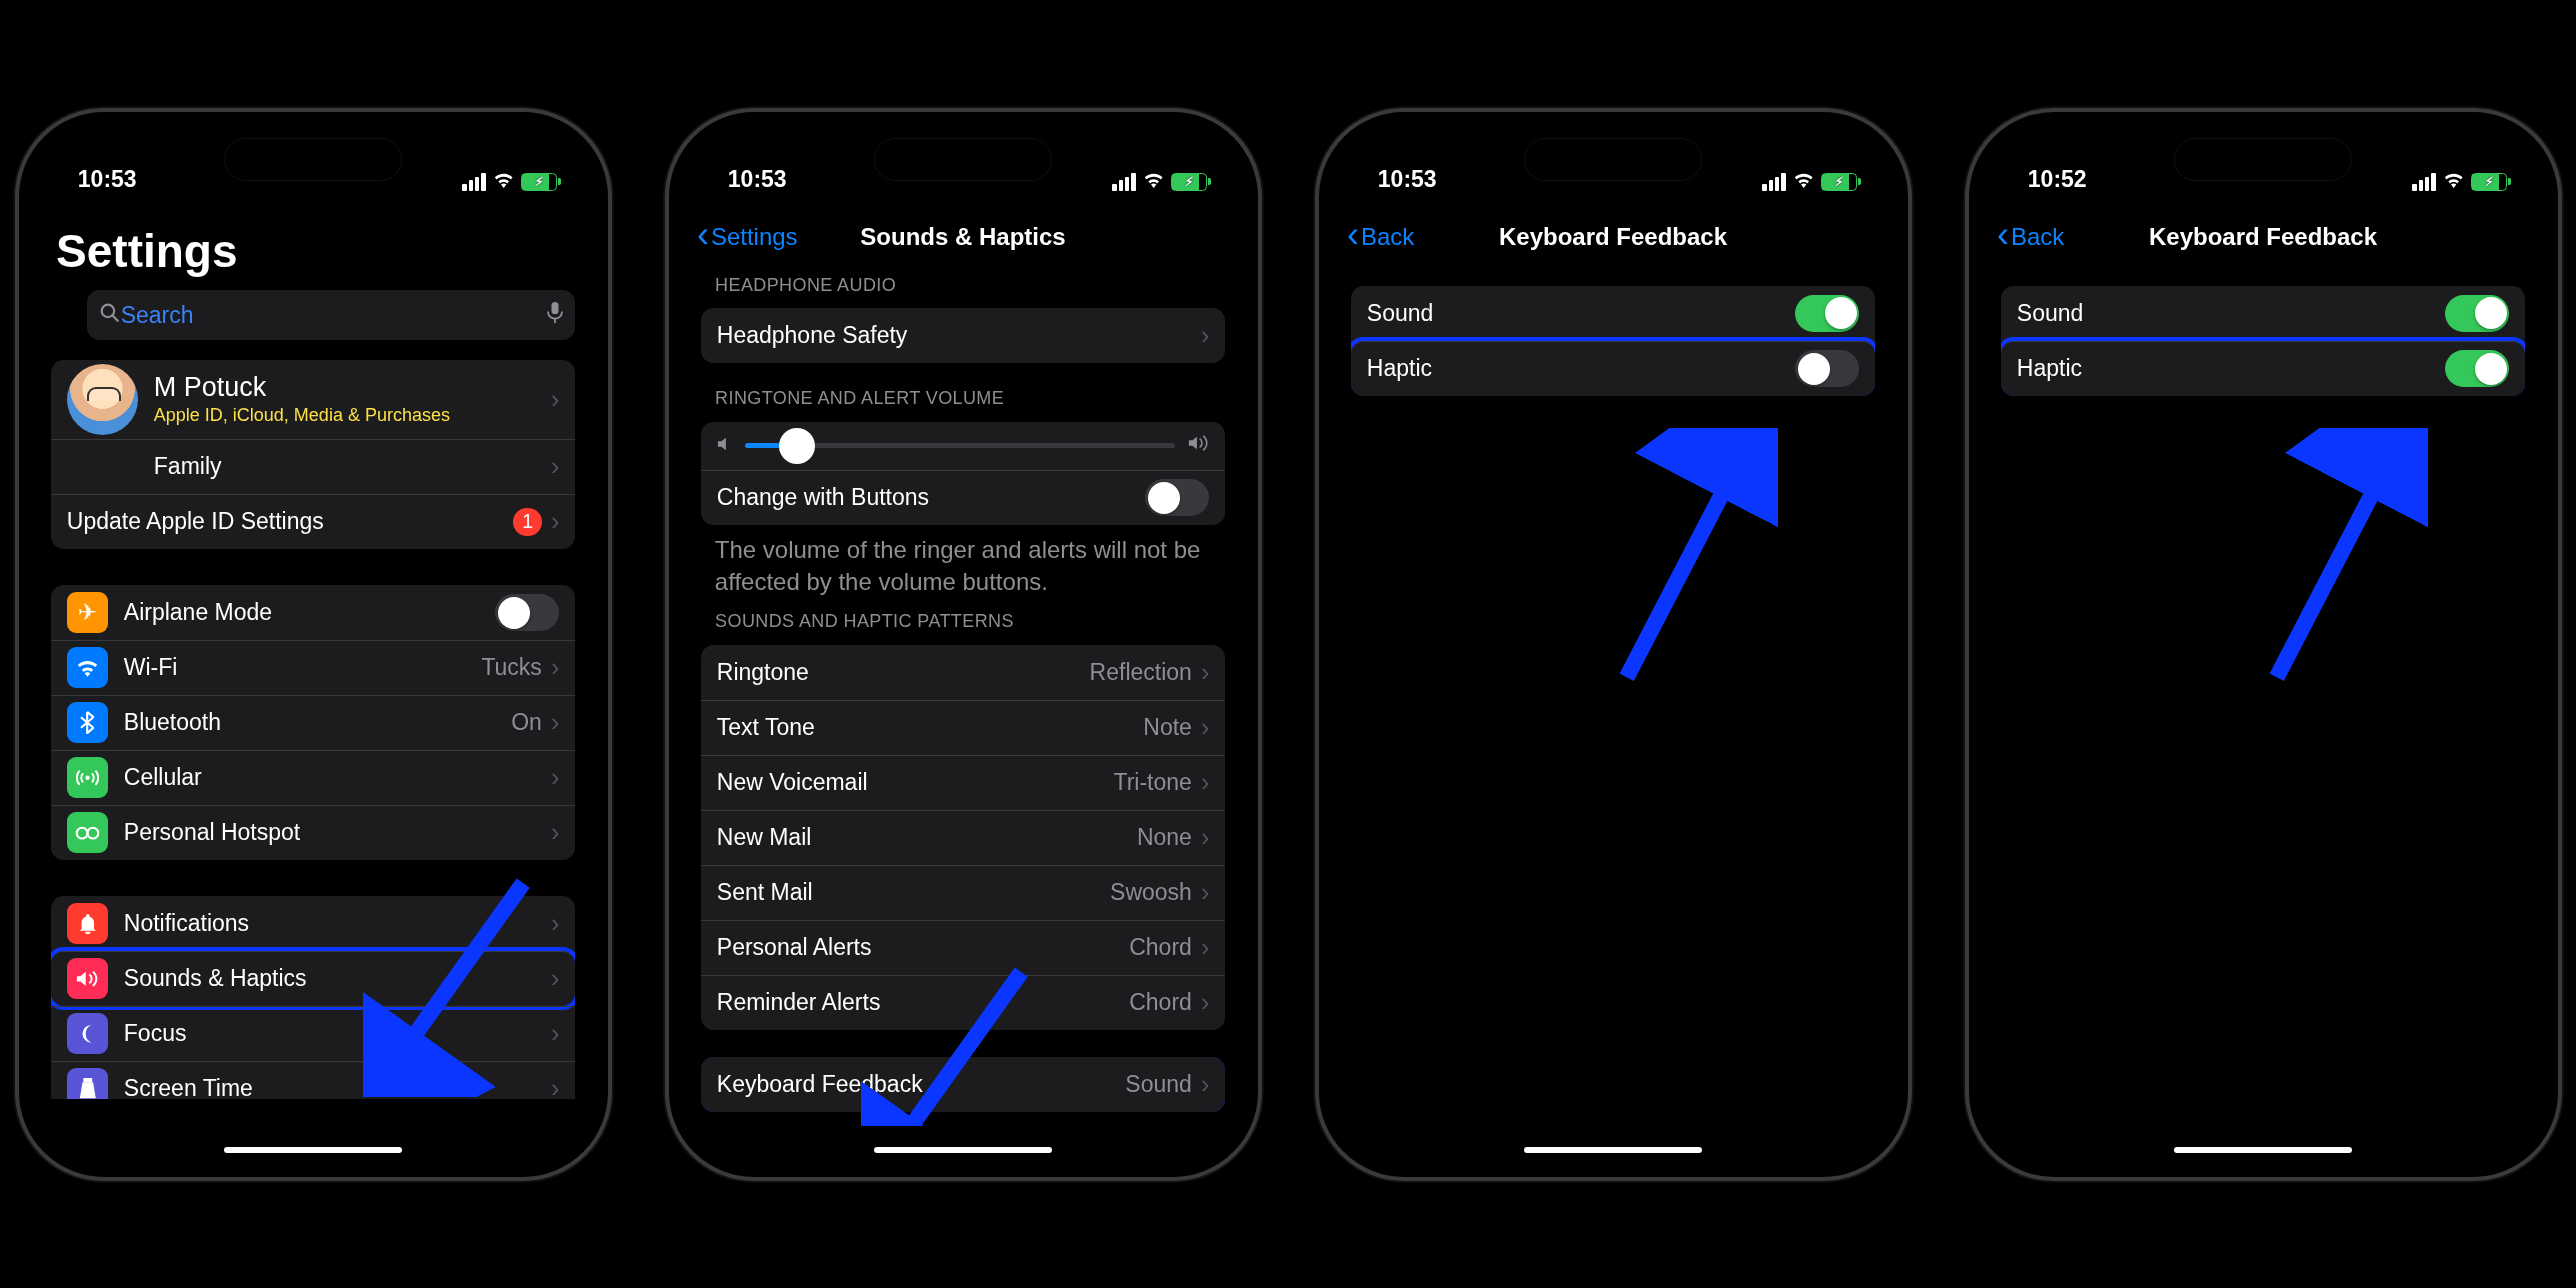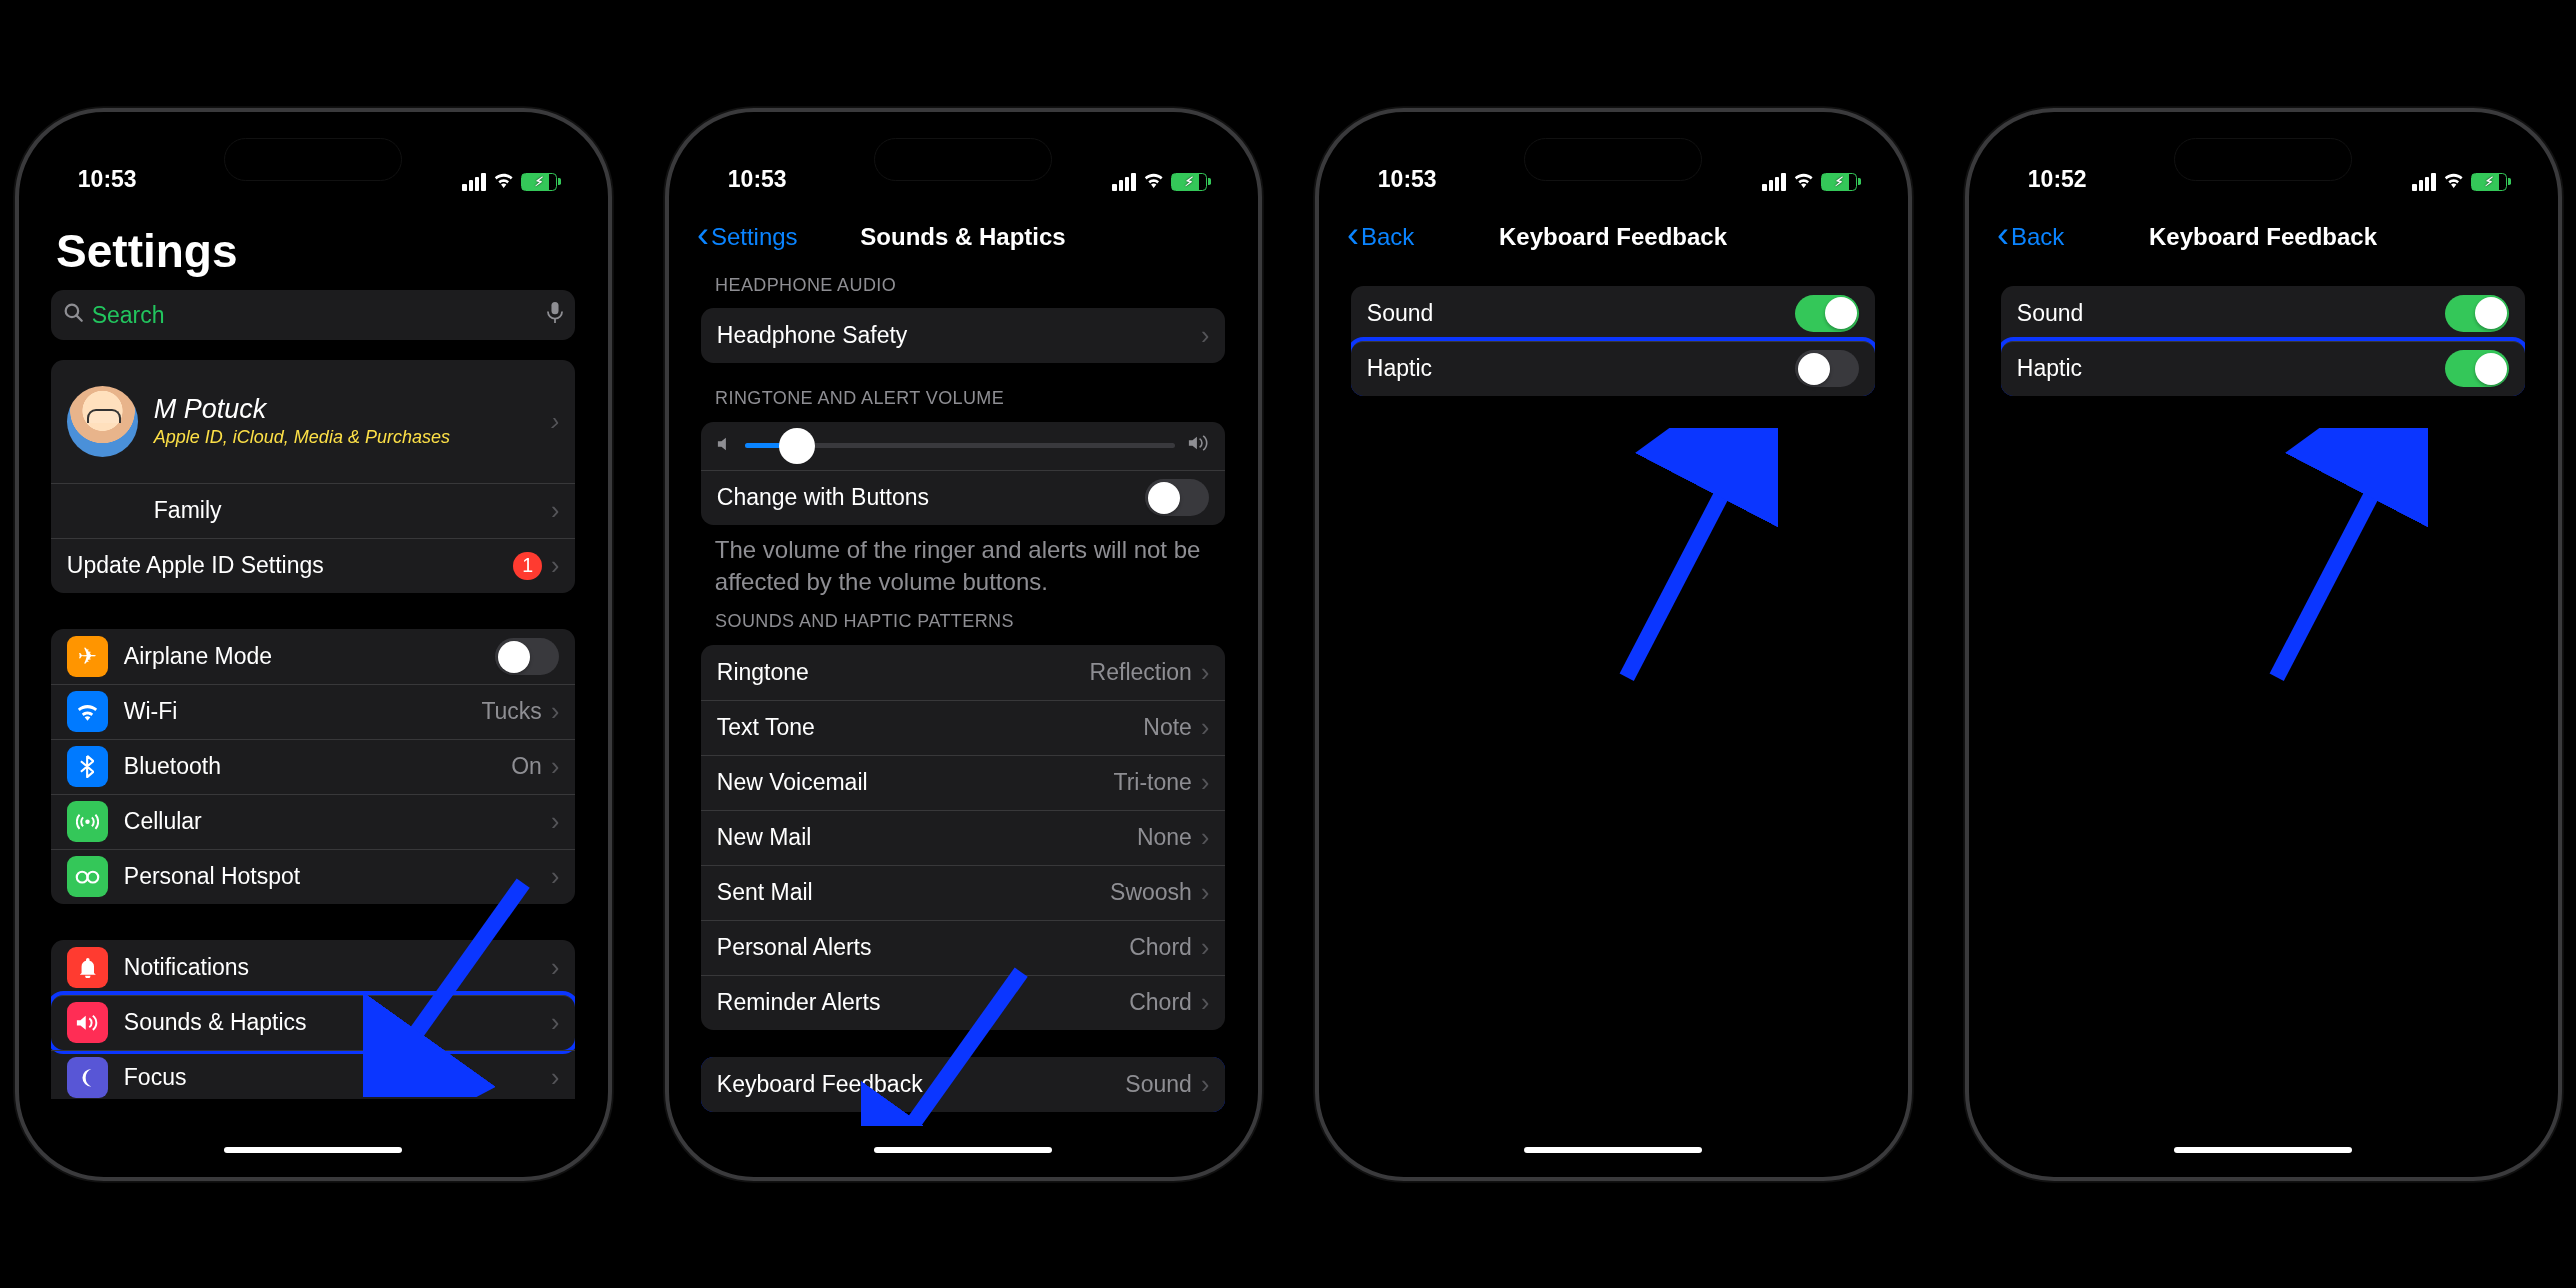--- a/index.html
+++ b/index.html
@@ -33,21 +33,21 @@
     background: linear-gradient(to right, #34c759 80%, #000 80%);
   }
   .batt::after { content:''; position:absolute; right:-4.5px; top:4.5px; width:2.7px; height:7.1px; background:#34c759; border-radius:0 1.8px 1.8px 0; }
   .bolt { color:#fff; font-size:12.5px; z-index:2; text-shadow:0 0 1.8px #000;}
   .nav-bar { height: 62px; display:flex; align-items:center; position:relative; padding: 0 14.3px; }
   .nav-back { color:#0a84ff; font-size:24px; display:flex; align-items:center; gap:1.8px; }
   .nav-back .chev { font-size: 36px; font-weight: 400; line-height: 0; margin-top:-3.6px;}
   .nav-title { position:absolute; left:0; right:0; text-align:center; font-size:24px; font-weight:600; pointer-events:none;}
   .content { padding: 0 18px; height: calc(100% - 143px); overflow: hidden; position: relative; }
   .pg-title { font-size: 46px; font-weight: 700; margin: 18px 5.3px 12.5px; }
-  .search { background:#1c1c1e; border-radius:12.5px; height:50px; display:flex; align-items:center; padding:0 12.5px; color:#22c55e; font-size:23px; gap:7px;}
+  .search { background:#1c1c1e; border-radius:12.5px; height:50px; display:flex; align-items:center; padding:0 12.5px; color:#3b82f6; font-size:23px; gap:0;margin-left:36px;}
   .search .mic { margin-left:auto; font-size:19.6px; }
   .sec-header { color:#8e8e93; font-size:18px; text-transform:uppercase; margin:25px 14.3px 7.1px; letter-spacing: 0.4px;}
   .group { background:#1c1c1e; border-radius:12.5px; overflow:hidden; margin-top: 12.5px;}
   .row {
     min-height: 55px; display:flex; align-items:center; padding: 0 16px; position:relative;
     border-top: 0.9px solid #38383a;
   }
   .row:first-child { border-top: none; }
   .row .icon {
     width: 41px; height: 41px; border-radius: 9px; margin-right: 16px;
@@ -56,21 +56,21 @@
   .row .label { font-size: 23px; color:#fff; }
   .row .detail { margin-left:auto; color:#8e8e93; font-size:23px; }
   .row .chev { color:#545458; font-size:25px; margin-left: 9px; }
   .row .badge { margin-left:auto; min-width:28.5px; height:28.5px; border-radius:14.3px; background:#ff3b30; color:#fff; font-size:19.6px; display:flex; align-items:center; justify-content:center;}
   .avatar {
     width: 71px; height: 71px; border-radius: 50%; margin-right: 16px;
     background: radial-gradient(circle at 50% 35%, #ffe0bd 34%, #e8b48b 35%, #e8b48b 55%, #4a90d9 56%);
     position:relative; flex-shrink:0;
   }
   .avatar::after{content:''; position:absolute; width:30px; height:12.5px; border:2.7px solid #333; border-bottom:none; border-radius:9px 9px 0 0; top:23px; left:20.5px; background:rgba(255,255,255,.15);}
-  .profile-row { padding: 26px 16px; font-style: italic;}
+  .profile-row { padding: 4px 16px;}
   .profile-row .name { font-size: 27px; font-weight:500;}
   .profile-row .sub { font-size:18px; color:#fde047; margin-top:1.8px;}
   .profile-row .chev{ margin-left:auto; }
   .indent .label { margin-left: 87px;}
   .toggle { width: 64px; height: 37px; border-radius: 18.7px; position:relative; margin-left:auto; }
   .toggle .knob { width:32px; height:32px; border-radius:50%; background:#fff; position:absolute; top:2.7px; transition:none; box-shadow:0 1.8px 3.6px rgba(0,0,0,.3);}
   .toggle.on { background:#34c759; } .toggle.on .knob { right:2.7px; }
   .toggle.off { background:#39393d; } .toggle.off .knob { left:2.7px; }
   .slider-row { display:flex; align-items:center; gap:12.5px; padding: 12.5px 16px;}
   .vol-icon { color:#8e8e93; font-size:19.6px;}

